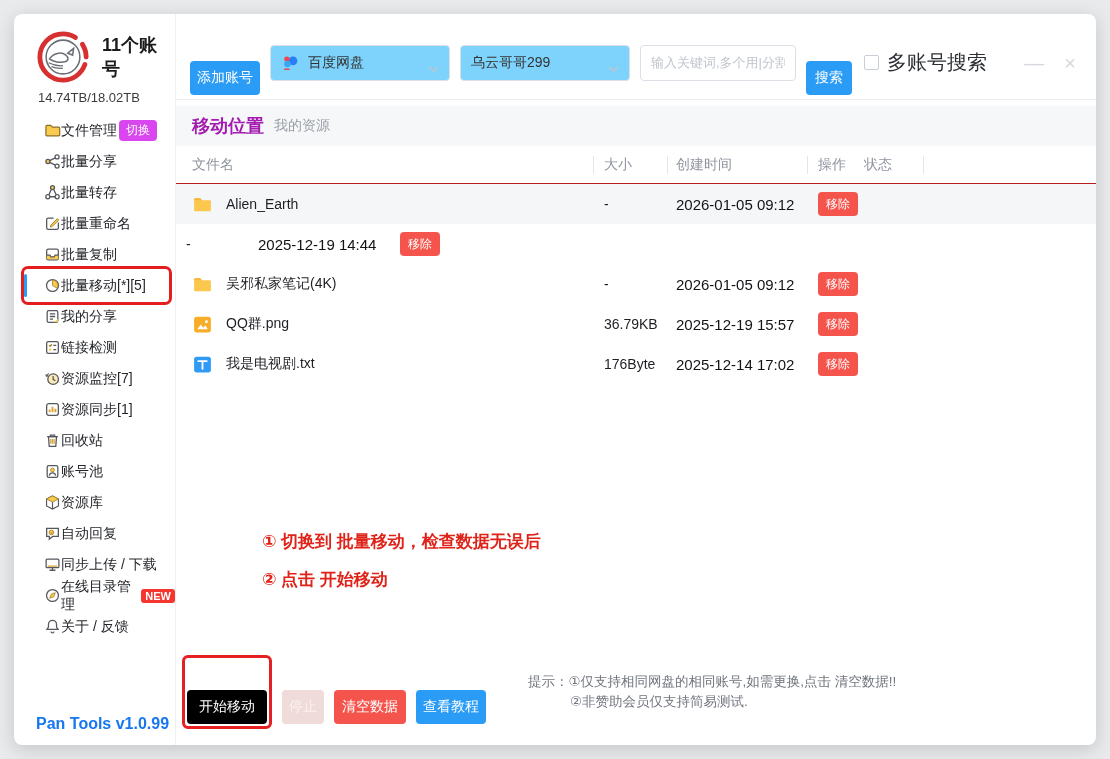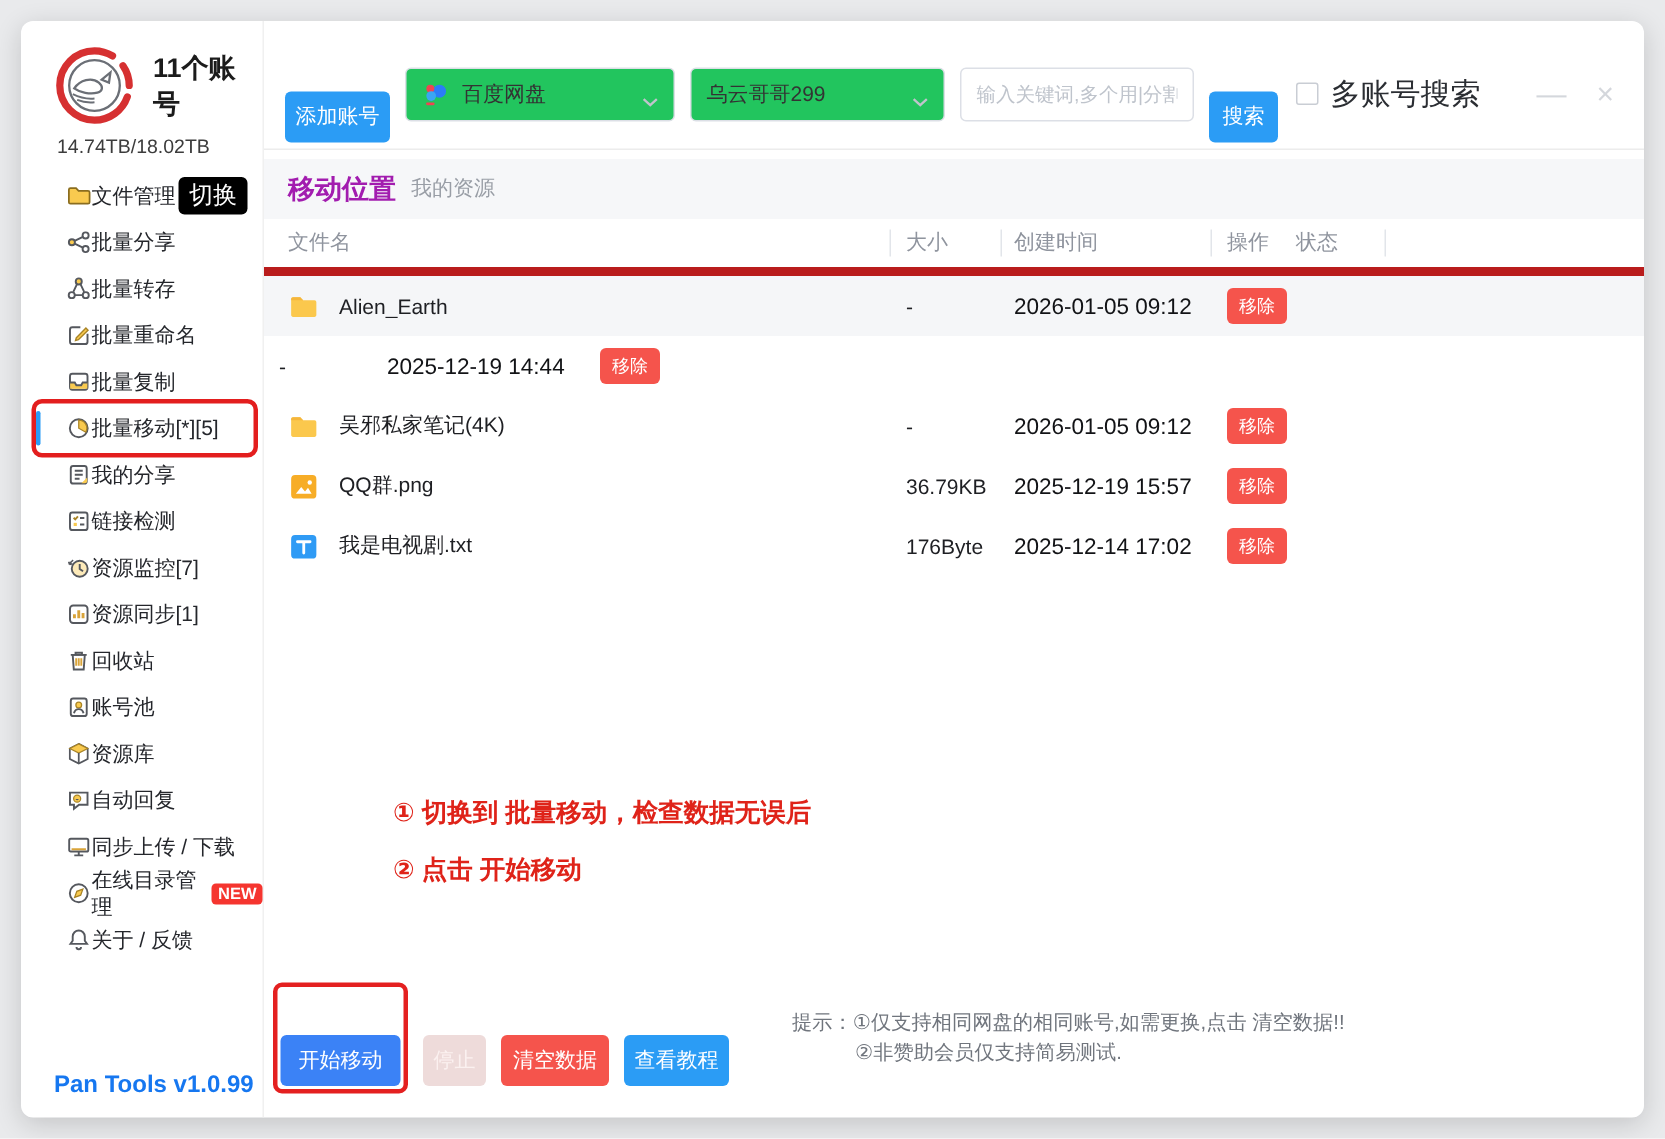--- a/index.html
+++ b/index.html
@@ -14,41 +14,41 @@
   .sidebar { width:162px; flex:none; position:relative; border-right:1px solid #f0f0f0; }
   .logo-row { display:flex; align-items:center; gap:12px; padding:16px 0 0 22px; }
   .logo { width:54px; height:54px; flex:none; }
   .acct-count { font-size:18px; font-weight:bold; color:#1b1b1b; }
   .capacity { padding:6px 0 0 24px; font-size:13px; color:#3c3c3c; }
   nav { margin-top:10px; }
   .side-item { position:relative; height:31px; display:flex; align-items:center; 
                padding-left:30px; font-size:14px; color:#24262b; cursor:pointer; }
   .side-item .ic { width:17px; height:17px; flex:none; display:inline-flex; }
   .side-item .ic svg { width:100%; height:100%; }
-  .badge-blue { background:#000000; color:#fff; font-size:16px; border-radius:4px;
+  .badge-blue { background:#d946ef; color:#fff; font-size:12px; border-radius:4px;
                 padding:2px 7px; margin-left:2px; }
   .badge-red { background:#f5352f; color:#fff; font-size:11px; font-weight:bold;
                border-radius:3px; padding:1px 4px; margin-left:2px; }
   .side-item.active::before { content:""; position:absolute; left:10px; top:4px; bottom:4px;
                width:3px; background:#2b9cf5; border-radius:2px; }
   .red-frame { position:absolute; left:7px; right:3px; top:-4px; bottom:-4px;
                border:3px solid #e31e1e; border-radius:7px; pointer-events:none; }
   .sidebar-bottom { position:absolute; left:0; right:0; bottom:12px; }
   .svip { display:block; margin:0 auto; width:130px; height:31px; background:#8b8b8b;
           color:#fff; font-size:15px; border:none; border-radius:4px; cursor:pointer; }
   .version { padding:10px 0 0 22px; font-size:16px; font-weight:bold; color:#1677f0; }
 
   
   .main { flex:1; min-width:0; position:relative; display:flex; flex-direction:column; }
   .topbar { height:86px; flex:none; display:flex; align-items:center; gap:10px;
             padding:12px 0 0 14px; border-bottom:1px solid #ececec; }
   .btn { border:none; border-radius:4px; color:#fff; font-size:14px; cursor:pointer;margin-top:30px; }
   .btn-blue { background:#2b9cf5; }
   .add-btn { width:70px; height:34px; }
-  .select { height:36px; border:1px solid #dcdfe6; border-radius:4px; background:#22c55e;
+  .select { height:36px; border:1px solid #dcdfe6; border-radius:4px; background:#7dd3fc;
             display:flex; align-items:center; padding:0 10px; gap:8px; cursor:pointer; }
   .select .lab { flex:1; font-size:14px; color:#333; }
   .sel-netdisk { width:180px; }
   .sel-account { width:170px; }
   .chev { width:11px; height:7px; flex:none; }
   .kw-input { width:156px; height:36px; border:1px solid #dcdfe6; border-radius:4px;
               padding:0 10px; font-size:13px; color:#333; font-family:inherit; }
   .kw-input::placeholder { color:#bfc4cc; }
   .search-btn { width:46px; height:34px; }
   .multi-label { display:flex; align-items:center; gap:8px; margin-left:2px;
@@ -57,21 +57,21 @@
   .win-ctl { margin-left:auto; margin-right:20px; display:flex; gap:20px; align-items:center; }
   .win-ctl span { color:#d4d7dc; font-size:20px; line-height:1; cursor:pointer; }
 
   .band { margin-top:6px; height:40px; flex:none; background:#f6f7f9; display:flex;
           align-items:baseline; gap:10px; padding:0 16px; }
   .band { align-items:center; }
   .band .title { font-size:18px; font-weight:bold; color:#a21caf; }
   .band .subtitle { font-size:14px; color:#9a9fa6; color:#999ea6; }
 
   .thead { height:38px; flex:none; display:flex; align-items:center;
-           border-bottom:6px solid #b91c1c; color:#8f949e; font-size:14px; }
+           border-bottom:1px solid #b91c1c; color:#8f949e; font-size:14px; }
   .hc { position:relative; height:100%; display:flex; align-items:center; }
   .sep::after { content:""; position:absolute; right:0; top:50%; transform:translateY(-50%);
                 width:1px; height:18px; background:#e2e5ea; }
   .col-name { flex:1; min-width:0; padding-left:16px; }
   .col-size { width:74px; padding-left:10px; }
   .col-ctime { width:140px; padding-left:8px; }
   .col-act { width:50px; padding-left:10px; }
   .col-status { width:66px; padding-left:6px; }
   .col-tail { width:172px; }
 
@@ -85,21 +85,21 @@
   .remove-btn { width:42px; height:24px; background:#f5544c; border:none; border-radius:4px;
                 color:#fff; font-size:12px; cursor:pointer; }
 
   .annotations { position:absolute; left:86px; top:516px; }
   .annotations div { font-size:17px; font-weight:bold; color:#df2319; line-height:24px; }
   .annotations div + div { margin-top:14px; }
 
   .bottom-bar { position:absolute; left:6px; right:8px; bottom:16px;
                 display:flex; align-items:center; gap:10px; }
   .start-wrap { border:3px solid #e42020; border-radius:6px; padding:2px; }
-  .start-btn { width:80px; height:34px; background:#3b82f6; }
+  .start-btn { width:80px; height:34px; background:#000000; }
   .stop-btn { width:42px; height:34px; background:#eedbda; color:#fbf1f0; cursor:default; }
   .clear-btn { width:72px; height:34px; background:#f5544c; }
   .tutorial-btn { width:70px; height:34px; }
   .tips { margin-left:32px; font-size:13.5px; color:#70757d; line-height:20px; }
   .tips .l2 { padding-left:42px; }
 </style>
 </head>
 <body>
 
 <div class="page">

